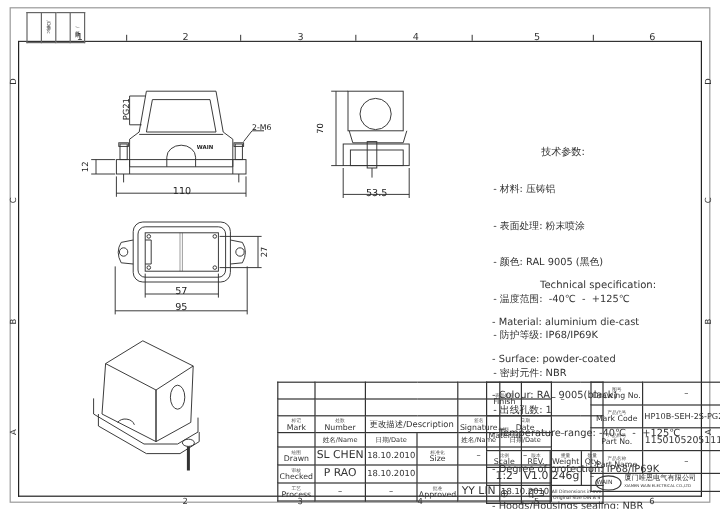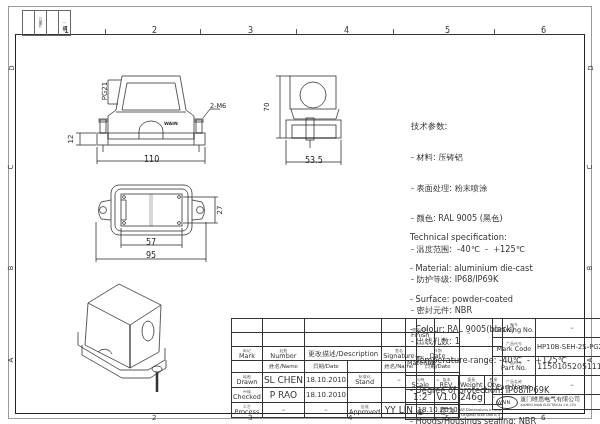--- a/index.html
+++ b/index.html
@@ -4,21 +4,21 @@
 <style>
   html,body{margin:0;padding:0;background:#ffffff;}
   body{width:600px;height:424px;position:relative;overflow:hidden;font-family:"DejaVu Sans",sans-serif;color:#222;}
   .sheet{position:absolute;left:0;top:0;width:600px;height:424px;}
   .outer{position:absolute;left:8px;top:6px;width:584px;height:413px;border:1px solid #9a9a9a;box-sizing:border-box;}
   .frame{position:absolute;left:15px;top:34px;width:570px;height:380px;border:1px solid #222;border-top:1.5px solid #333;box-sizing:border-box;}
   .col-label{position:absolute;top:26px;font-size:8px;color:#333;}
   .row-label{position:absolute;left:9px;font-size:7px;color:#333;transform:rotate(-90deg);}
   .tick{position:absolute;background:#555;}
   .spec{position:absolute;font-size:8.2px;line-height:10.2px;color:#333;white-space:pre;}
-  .spec-title{font-size:8.4px;}
+  .spec-title{font-size:8.4px;margin-left:40px;}
   .tb{position:absolute;border-collapse:collapse;font-size:7px;color:#333;}
   .tb td{border:1px solid #333;padding:0 1px;text-align:center;vertical-align:middle;white-space:nowrap;overflow:hidden;}
   .cn{font-size:4px;display:block;line-height:5px;color:#555;}
   .en{font-size:6.5px;display:block;line-height:7px;}
   .big{font-size:9px;}
   .logo-ring{display:inline-block;width:20px;height:11px;border:1px solid #333;border-radius:50%;font-size:5px;line-height:11px;vertical-align:middle;}
   .corner{position:absolute;top:10px;left:22px;}
   .corner td{border:1px solid #666;width:9px;height:22px;font-size:4px;writing-mode:vertical-rl;text-align:center;color:#555;}
 </style>
 </head>
@@ -238,21 +238,21 @@
     </tr>
     <tr style="height:15px">
       <td>
             <span class="cn">绘图</span>
             <span class="en">Drawn</span>
           </td>
       <td class="big">SL CHEN</td>
       <td>18.10.2010</td>
       <td>
             <span class="cn">标准化</span>
-            <span class="en">Stand</span>
+            <span class="en">Size</span>
           </td>
       <td>–</td>
       <td>–</td>
     </tr>
     <tr style="height:15px">
       <td>
             <span class="cn">审核</span>
             <span class="en">Checked</span>
           </td>
       <td class="big">P RAO</td>

